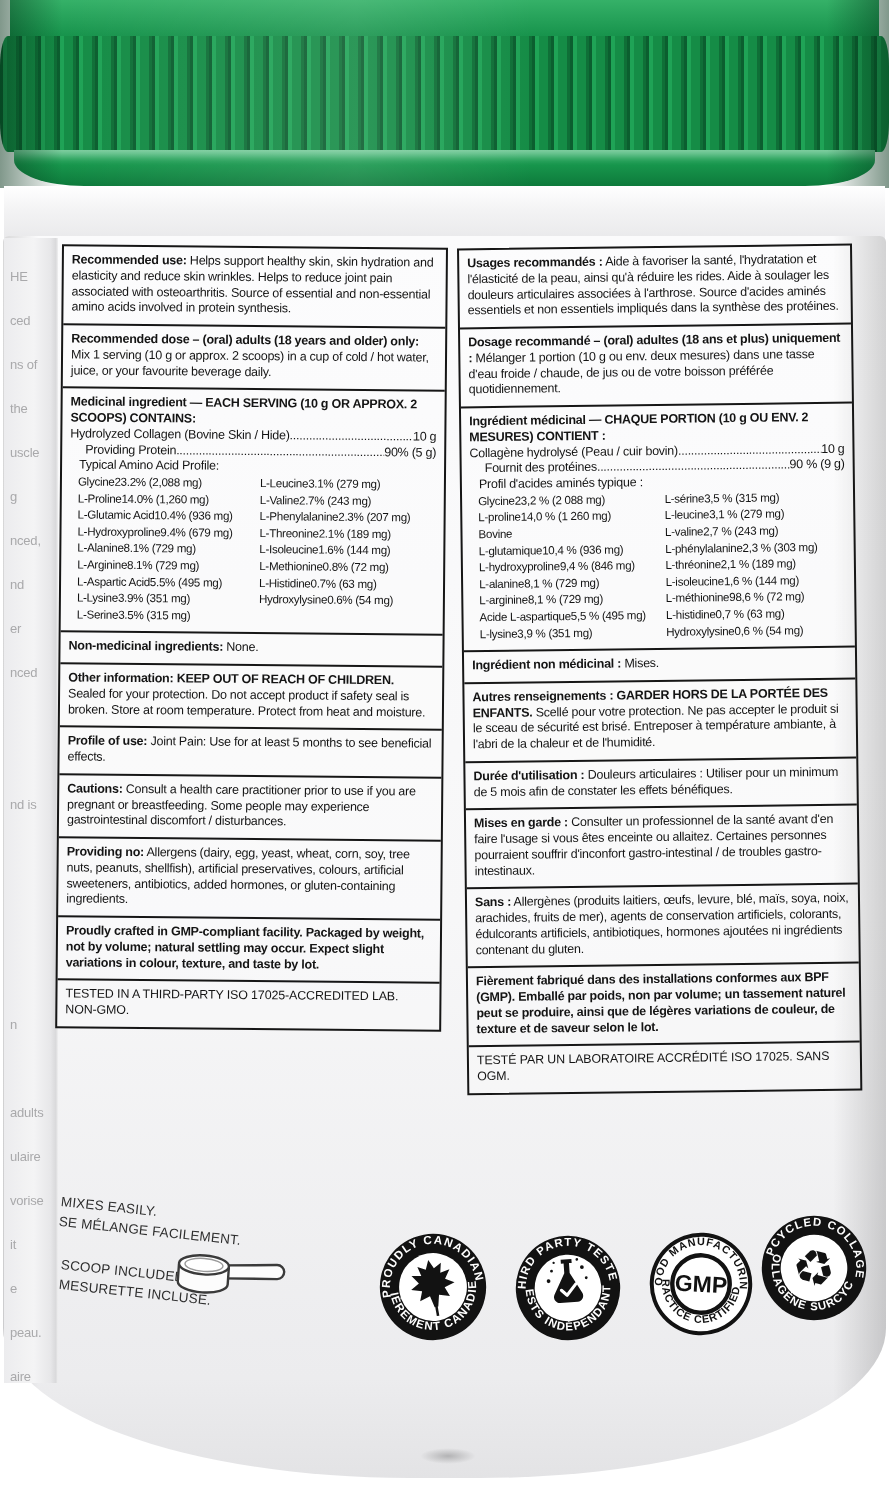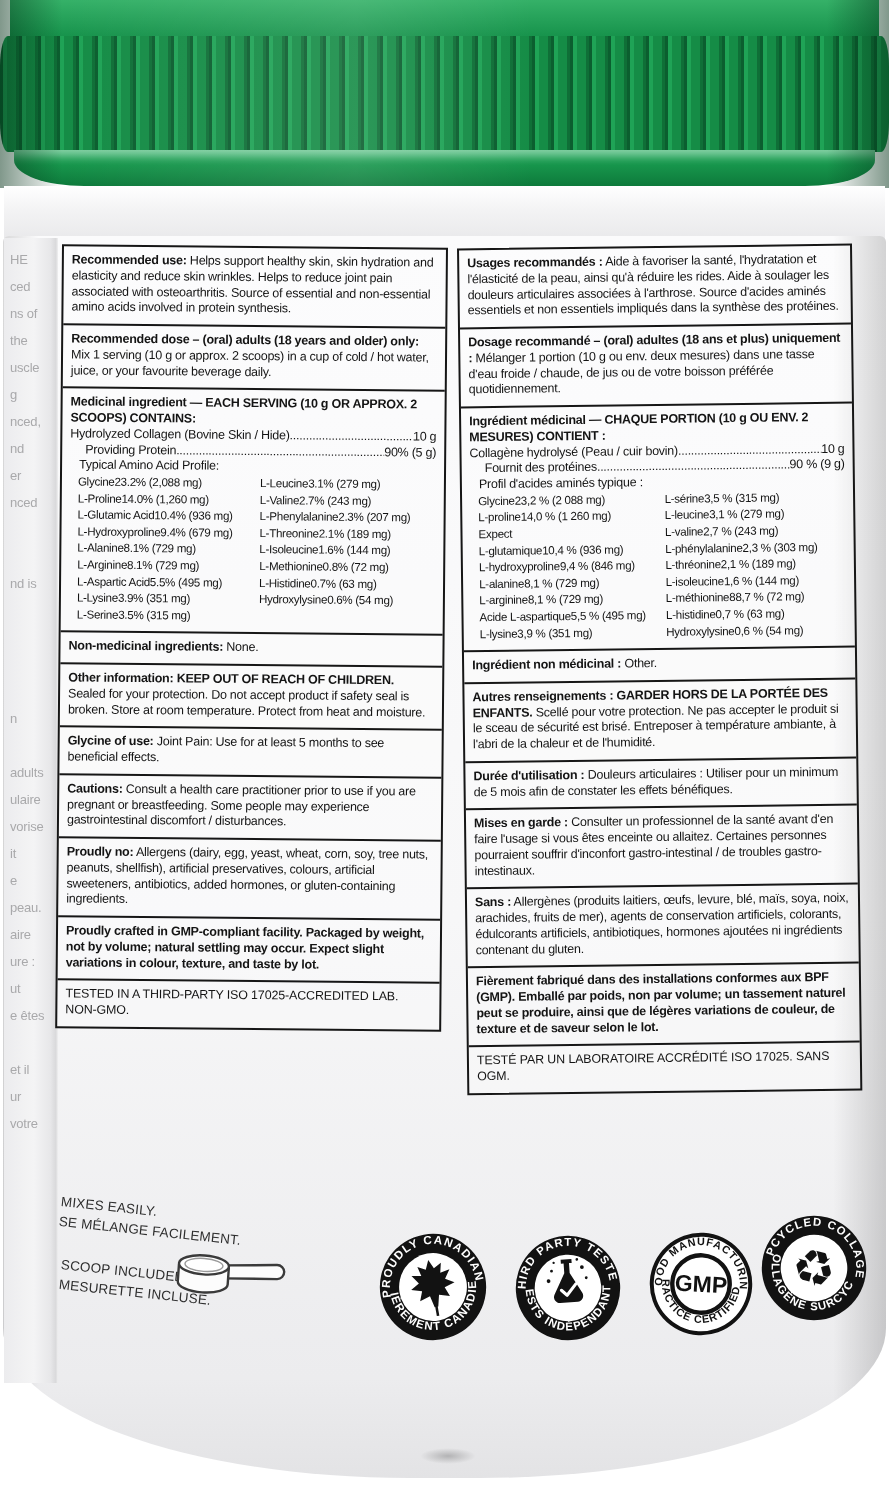--- a/index.html
+++ b/index.html
@@ -29,21 +29,21 @@
   .tub-shade{position:absolute;inset:0;border-radius:inherit;
              background:linear-gradient(90deg,rgba(0,0,0,.14) 0,rgba(0,0,0,0) 4%,rgba(0,0,0,0) 94%,rgba(0,0,0,.16) 100%);}
   .base-dimple{position:absolute;left:420px;top:1448px;width:56px;height:16px;border-radius:50%;
                background:radial-gradient(ellipse at center,rgba(0,0,0,.22),rgba(0,0,0,0) 70%);}
 
   
   .left-strip{position:absolute;left:4px;top:238px;width:54px;height:1145px;
               background:linear-gradient(90deg,#ececee 0,#f4f4f5 55%,#e7e7e9 86%,#d9d9db 96%,#f0f0f1 100%);
               overflow:hidden;}
   .frag-col{padding:8px 0 0 6px;font-size:13px;color:#a9a9ab;letter-spacing:-.2px;}
-  .frag{height:27px;line-height:27px;white-space:nowrap;}
+  .frag{height:27px;line-height:27px;white-space:nowrap;margin-top:17px;}
 
   
   .panel{position:absolute;top:246px;border:2px solid #161616;background:rgba(255,255,255,.25);}
   .panel-en{left:62px;width:382px;transform:rotate(.5deg);transform-origin:50% 0;}
   .panel-fr{left:457px;width:391px;transform:rotate(-.7deg);transform-origin:50% 0;}
   .sec{padding:6px 8px 8px;font-size:12.5px;line-height:1.26;letter-spacing:-.25px;}
   .sec + .sec{border-top:2px solid #161616;}
   .b{font-weight:bold;}
   .ind{padding-left:9px;}
 
@@ -278,29 +278,29 @@
     <div class="sec">
       <span class="b">Non-medicinal ingredients:</span>
       <span>None.</span>
     </div>
     <div class="sec">
       <span class="b">Other information:</span>
       <span class="b">KEEP OUT OF REACH OF CHILDREN.</span>
       <span>Sealed for your protection. Do not accept product if safety seal is broken. Store at room temperature. Protect from heat and moisture.</span>
     </div>
     <div class="sec">
-      <span class="b">Glycine of use:</span>
+      <span class="b">Profile of use:</span>
       <span>Joint Pain: Use for at least 5 months to see beneficial effects.</span>
     </div>
     <div class="sec">
       <span class="b">Cautions:</span>
       <span>Consult a health care practitioner prior to use if you are pregnant or breastfeeding. Some people may experience gastrointestinal discomfort / disturbances.</span>
     </div>
     <div class="sec">
-      <span class="b">Proudly no:</span>
+      <span class="b">Providing no:</span>
       <span>Allergens (dairy, egg, yeast, wheat, corn, soy, tree nuts, peanuts, shellfish), artificial preservatives, colours, artificial sweeteners, antibiotics, added hormones, or gluten-containing ingredients.</span>
     </div>
     <div class="sec b">Proudly crafted in GMP-compliant facility. Packaged by weight, not by volume; natural settling may occur. Expect slight variations in colour, texture, and taste by lot.</div>
     <div class="sec tested">TESTED IN A THIRD-PARTY ISO 17025-ACCREDITED LAB. NON-GMO.</div>
   </div>
 
   <div class="panel panel-fr">
     <div class="sec">
       <span class="b">Usages recommandés :</span>
       <span>Aide à favoriser la santé, l'hydratation et l'élasticité de la peau, ainsi qu'à réduire les rides. Aide à soulager les douleurs articulaires associées à l'arthrose. Source d'acides aminés essentiels et non essentiels impliqués dans la synthèse des protéines.</span>
@@ -345,21 +345,21 @@
             </div>
             <div class="cell" data-v="3,1 % (279 mg)">
               <span class="nm">L-leucine</span>
               <span class="dots"></span>
               <span class="val">3,1 % (279 mg)</span>
             </div>
           </div>
 
           <div class="amino-row">
             <div class="cell" data-v="">
-              <span class="nm">Expect</span>
+              <span class="nm">Bovine</span>
               <span class="dots"></span>
             </div>
             <div class="cell" data-v="2,7 % (243 mg)">
               <span class="nm">L-valine</span>
               <span class="dots"></span>
               <span class="val">2,7 % (243 mg)</span>
             </div>
           </div>
 
           <div class="amino-row">
@@ -403,21 +403,21 @@
 
           <div class="amino-row">
             <div class="cell" data-v="8,1 % (729 mg)">
               <span class="nm">L-arginine</span>
               <span class="dots"></span>
               <span class="val">8,1 % (729 mg)</span>
             </div>
             <div class="cell" data-v="0,8 % (72 mg)">
               <span class="nm">L-méthionine</span>
               <span class="dots"></span>
-              <span class="val">88,7 % (72 mg)</span>
+              <span class="val">98,6 % (72 mg)</span>
             </div>
           </div>
 
           <div class="amino-row">
             <div class="cell" data-v="5,5 % (495 mg)">
               <span class="nm">Acide L-aspartique</span>
               <span class="dots"></span>
               <span class="val">5,5 % (495 mg)</span>
             </div>
             <div class="cell" data-v="0,7 % (63 mg)">
@@ -436,21 +436,21 @@
             <div class="cell" data-v="0,6 % (54 mg)">
               <span class="nm">Hydroxylysine</span>
               <span class="dots"></span>
               <span class="val">0,6 % (54 mg)</span>
             </div>
           </div>
         </div>
     </div>
     <div class="sec">
       <span class="b">Ingrédient non médicinal :</span>
-      <span>Other.</span>
+      <span>Mises.</span>
     </div>
     <div class="sec">
       <span class="b">Autres renseignements :</span>
       <span class="b">GARDER HORS DE LA PORTÉE DES ENFANTS.</span>
       <span>Scellé pour votre protection. Ne pas accepter le produit si le sceau de sécurité est brisé. Entreposer à température ambiante, à l'abri de la chaleur et de l'humidité.</span>
     </div>
     <div class="sec">
       <span class="b">Durée d'utilisation :</span>
       <span>Douleurs articulaires : Utiliser pour un minimum de 5 mois afin de constater les effets bénéfiques.</span>
     </div>

